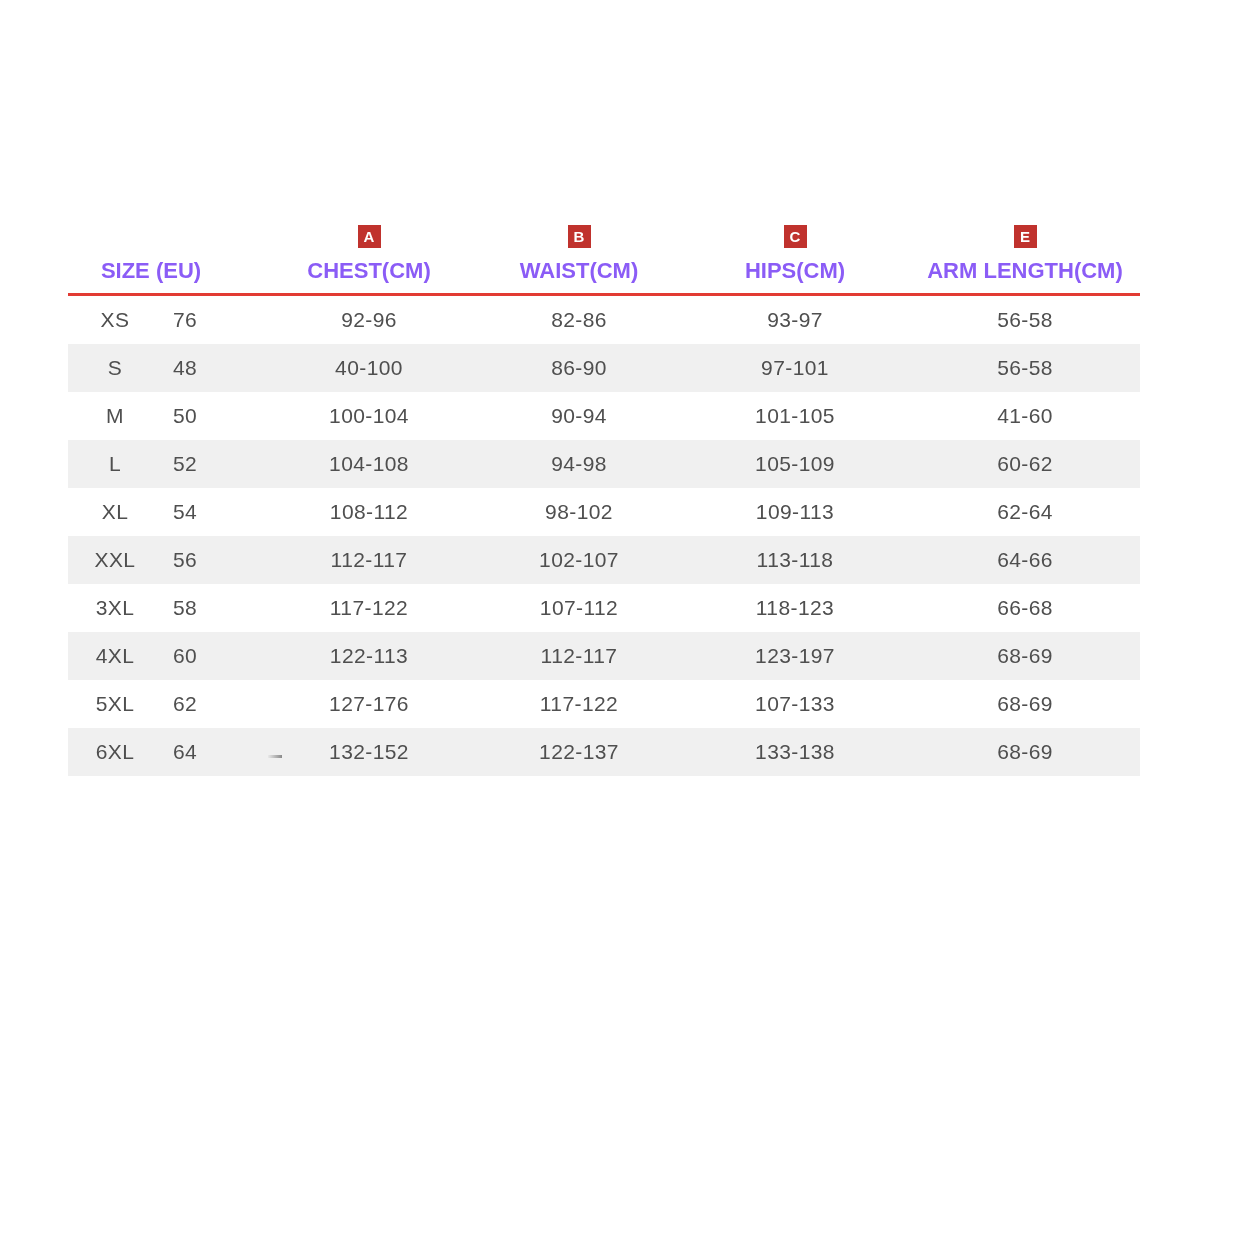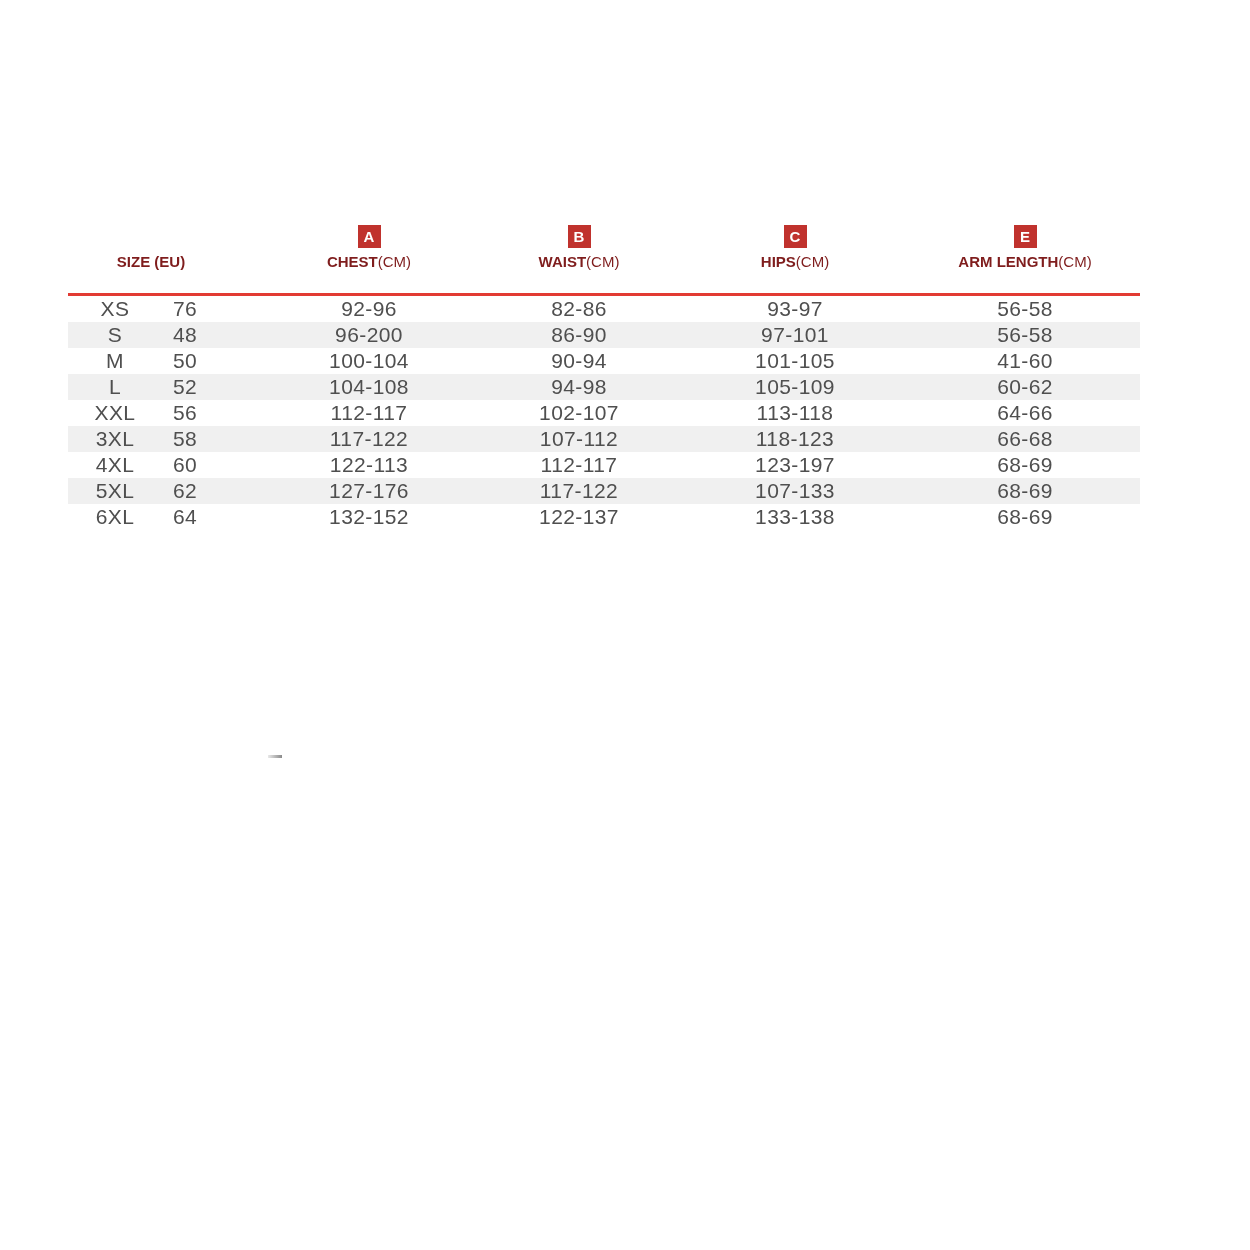--- a/index.html
+++ b/index.html
@@ -18,29 +18,29 @@
   .col-arm{width:230px;}
 
   
   .hdr-badges{height:24px;align-items:flex-start;}
   .badge{
     display:inline-block;width:23px;height:23px;background:#c0322d;color:#ffffff;
     font-size:15px;font-weight:bold;line-height:23px;text-align:center;
   }
 
   
-  .hdr-labels{margin-top:4px;height:31px;align-items:flex-start;font-size:15px;color:#7f1d1d;}
+  .hdr-labels{margin-top:4px;height:31px;align-items:flex-end;font-size:22px;color:#8b5cf6;}
   .hdr-labels .name{font-weight:bold;}
-  .hdr-labels .unit{font-weight:normal;}
+  .hdr-labels .unit{font-weight:bold;}
   .size-hdr{font-weight:bold;padding-right:26px;box-sizing:border-box;}
 
   .redline{height:3px;background:#e23b33;margin-top:9px;}
 
   
-  .tbody .row{display:flex;height:26px;align-items:center;font-size:21px;color:#4f4f4f;letter-spacing:0.4px;}
+  .tbody .row{display:flex;height:48px;align-items:center;font-size:21px;color:#4f4f4f;letter-spacing:0.4px;}
   .tbody .row:nth-child(even){background:#f0f0f0;}
   .szcell{display:flex;}
   .szl{display:inline-block;width:94px;text-align:center;}
   .szn{display:inline-block;width:46px;text-align:center;}
 
   .stray{
     position:absolute;left:268px;top:755px;width:14px;height:3px;
     background:linear-gradient(to right,#e9e9e9,#8a8a8a);
   }
 </style>
@@ -78,21 +78,21 @@
       <div class="c col-waist">82-86</div>
       <div class="c col-hips">93-97</div>
       <div class="c col-arm">56-58</div>
     </div>
 
     <div class="row">
       <div class="c col-size szcell">
           <span class="szl">S</span>
           <span class="szn">48</span>
         </div>
-      <div class="c col-chest">96-200</div>
+      <div class="c col-chest">40-100</div>
       <div class="c col-waist">86-90</div>
       <div class="c col-hips">97-101</div>
       <div class="c col-arm">56-58</div>
     </div>
 
     <div class="row">
       <div class="c col-size szcell">
           <span class="szl">M</span>
           <span class="szn">50</span>
         </div>
@@ -106,20 +106,30 @@
       <div class="c col-size szcell">
           <span class="szl">L</span>
           <span class="szn">52</span>
         </div>
       <div class="c col-chest">104-108</div>
       <div class="c col-waist">94-98</div>
       <div class="c col-hips">105-109</div>
       <div class="c col-arm">60-62</div>
     </div>
 
+    <div class="row">
+      <div class="c col-size szcell">
+          <span class="szl">XL</span>
+          <span class="szn">54</span>
+        </div>
+      <div class="c col-chest">108-112</div>
+      <div class="c col-waist">98-102</div>
+      <div class="c col-hips">109-113</div>
+      <div class="c col-arm">62-64</div>
+    </div>
 
     <div class="row">
       <div class="c col-size szcell">
           <span class="szl">XXL</span>
           <span class="szn">56</span>
         </div>
       <div class="c col-chest">112-117</div>
       <div class="c col-waist">102-107</div>
       <div class="c col-hips">113-118</div>
       <div class="c col-arm">64-66</div>

